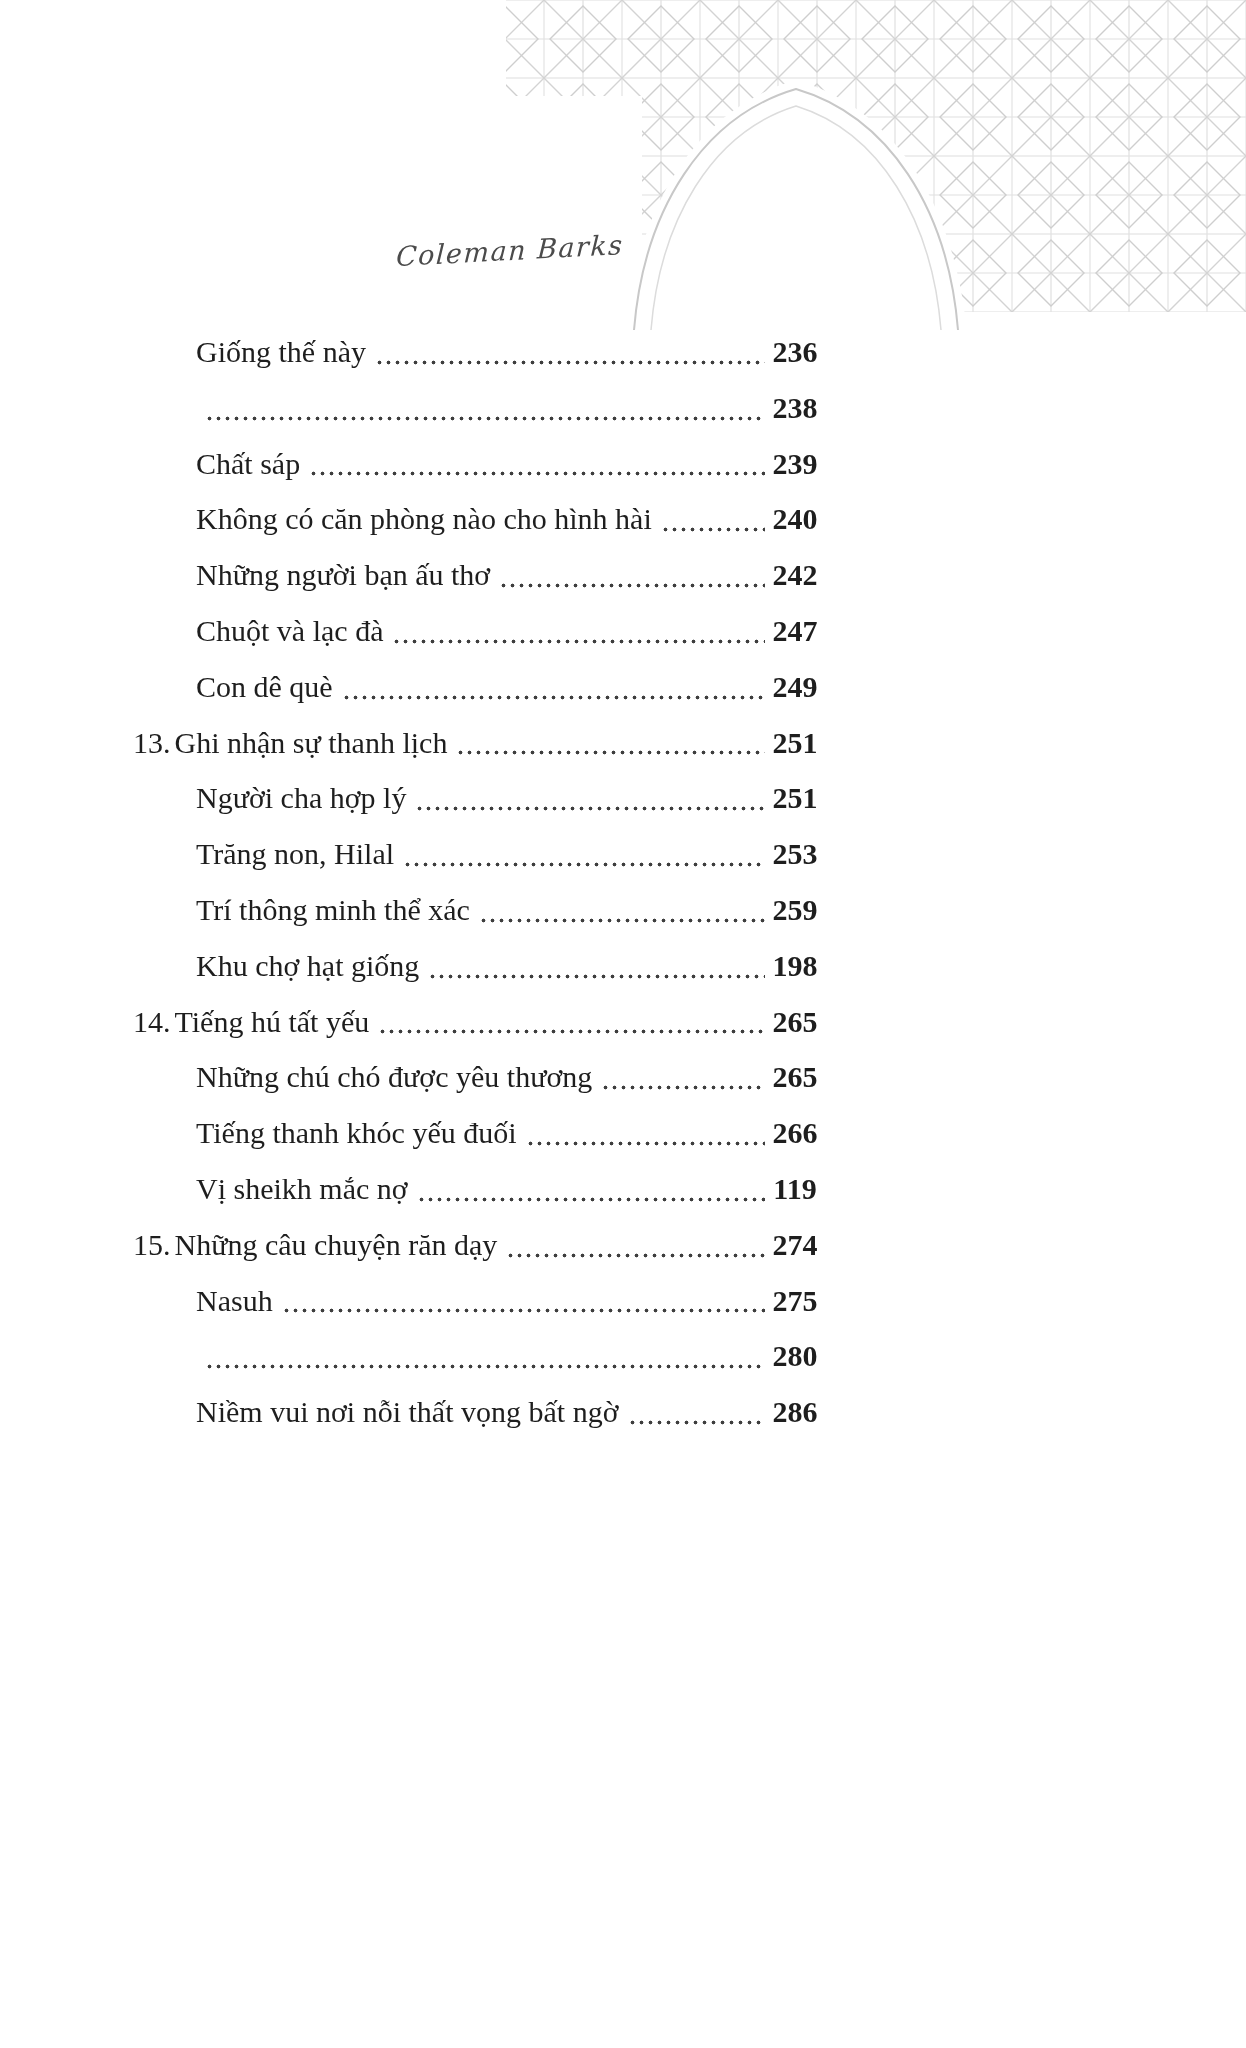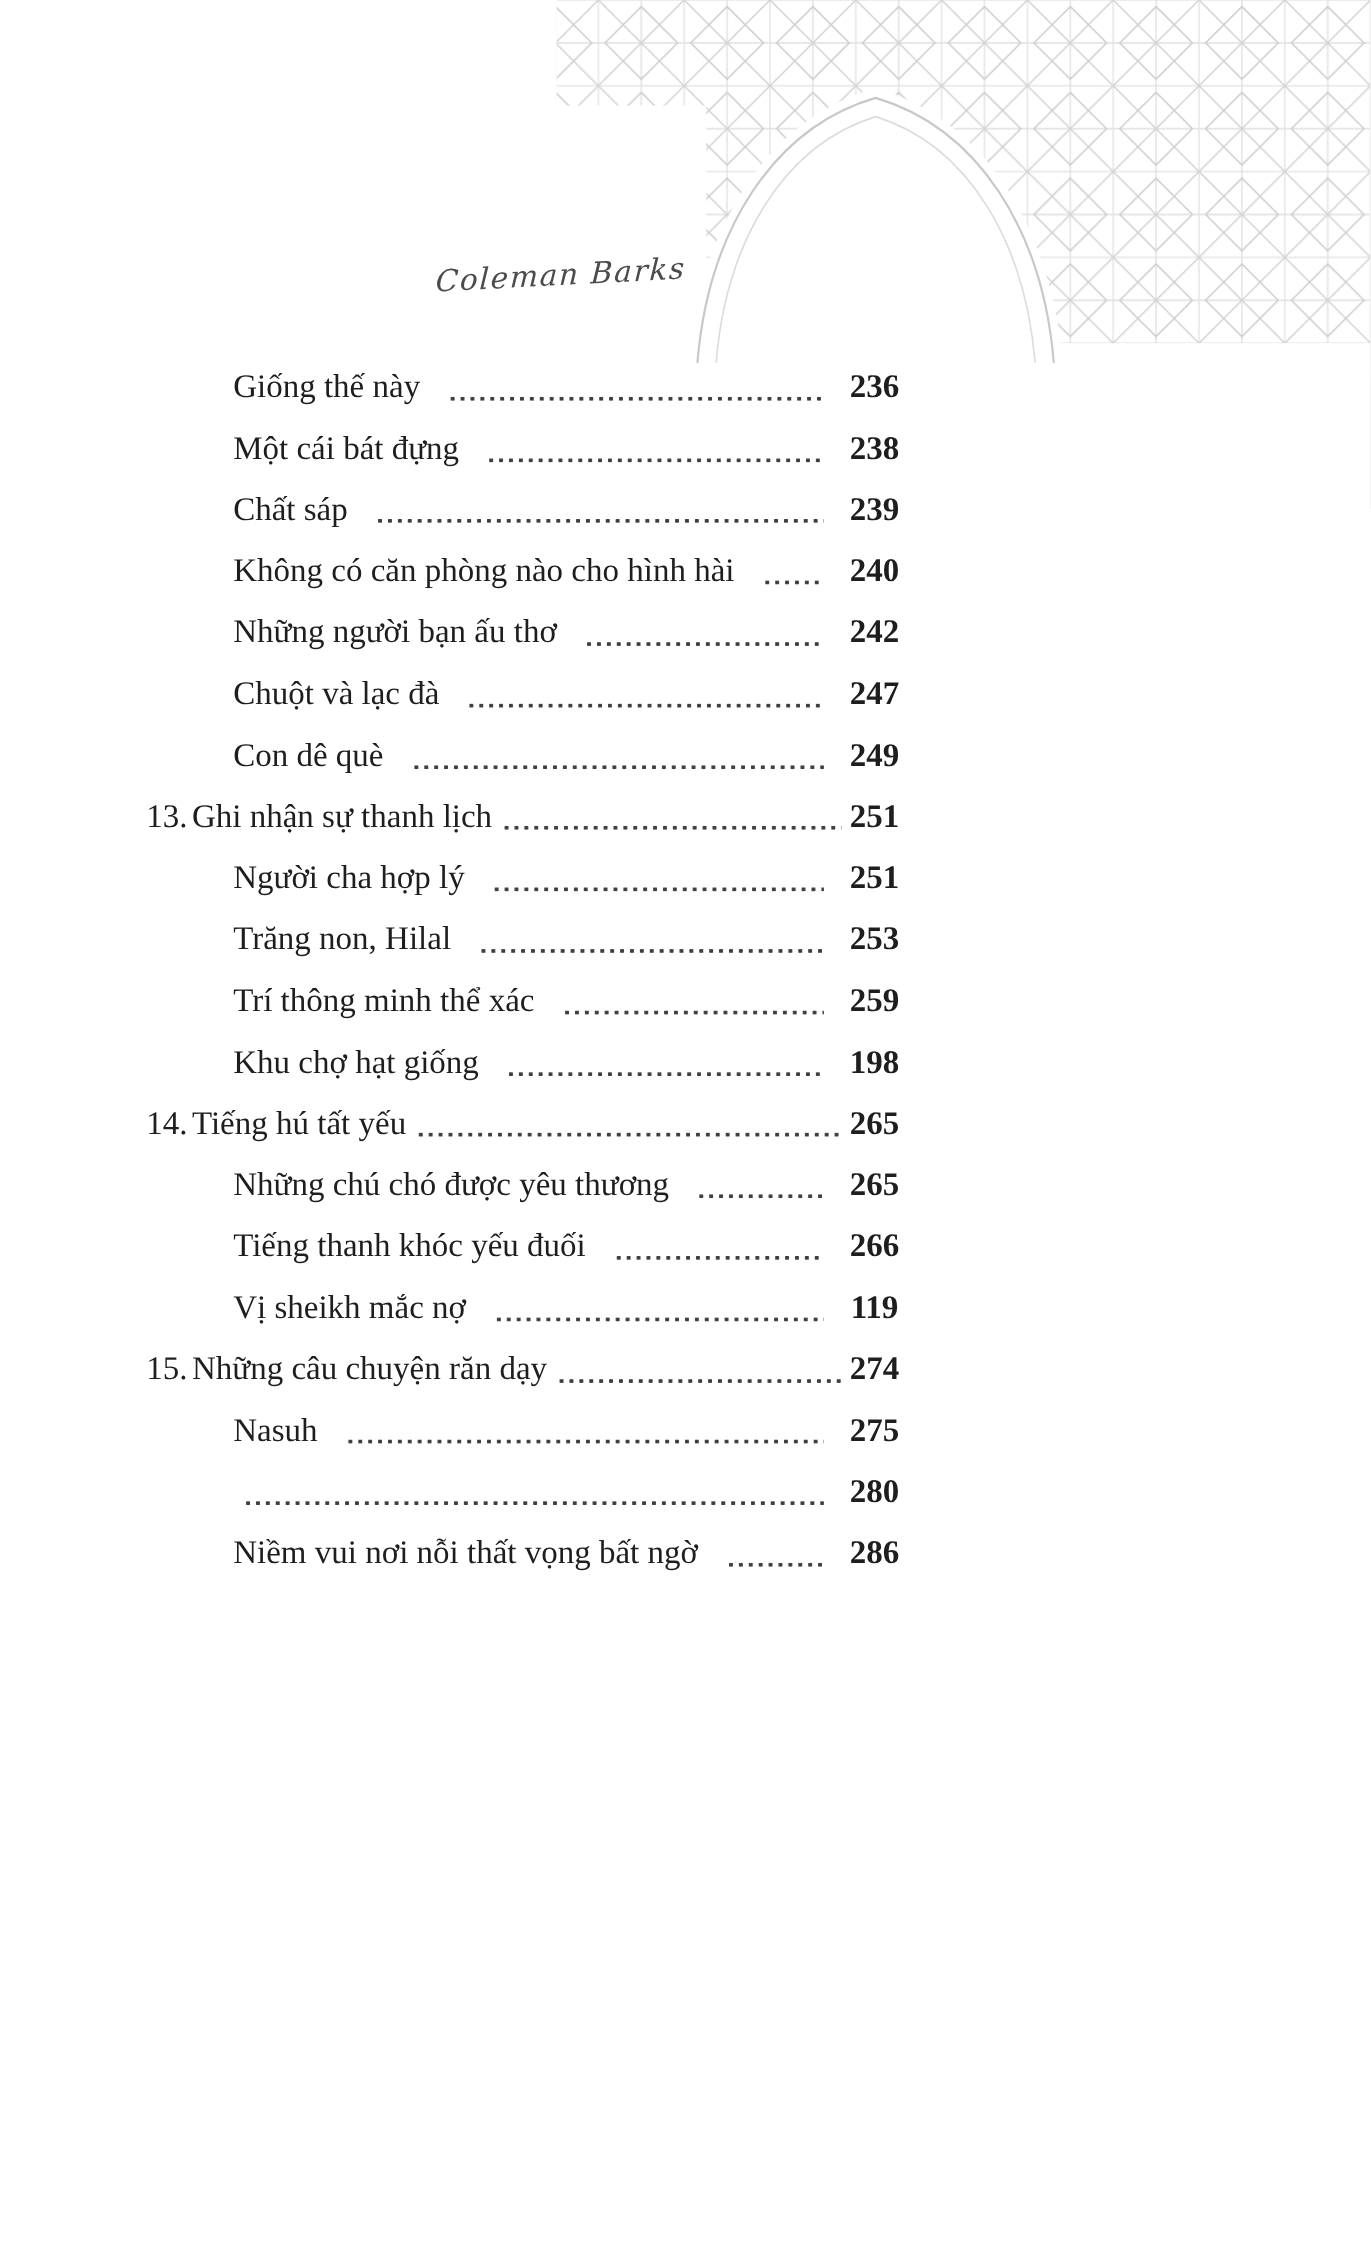--- a/index.html
+++ b/index.html
@@ -40,21 +40,21 @@
     top:324px; left:133px;
     width:688px;
   }
   .toc-row {
     display:flex;
     align-items:baseline;
     height:55.8px;
     font-size:30px;
     line-height:55.8px;
   }
-  .toc-row.sub { padding-left:63px;gap:16px; }
+  .toc-row.sub { padding-left:63px; }
   .chapter-num:not(:empty) { margin-right:4px; }
   .toc-title { white-space:nowrap; }
   .leader {
     flex:1;
     min-width:24px;
     align-self:flex-end;
     height:5px;
     margin:0 4px 15px 9px;
     background-image:radial-gradient(circle, #3e3e3e 1.8px, transparent 2.1px);
     background-size:9px 5px;
@@ -105,21 +105,20 @@
 
   <div class="toc">
       <div class="toc-row sub">
     <span class="chapter-num"></span>
     <span class="toc-title">Giống thế này</span>
     <span class="leader"></span>
     <span class="pagenum">236</span>
   </div>
       <div class="toc-row sub">
     <span class="chapter-num"></span>
-    <span class="toc-title">Một cái bát đựng</span>
     <span class="leader"></span>
     <span class="pagenum">238</span>
   </div>
       <div class="toc-row sub">
     <span class="chapter-num"></span>
     <span class="toc-title">Chất sáp</span>
     <span class="leader"></span>
     <span class="pagenum">239</span>
   </div>
       <div class="toc-row sub">

